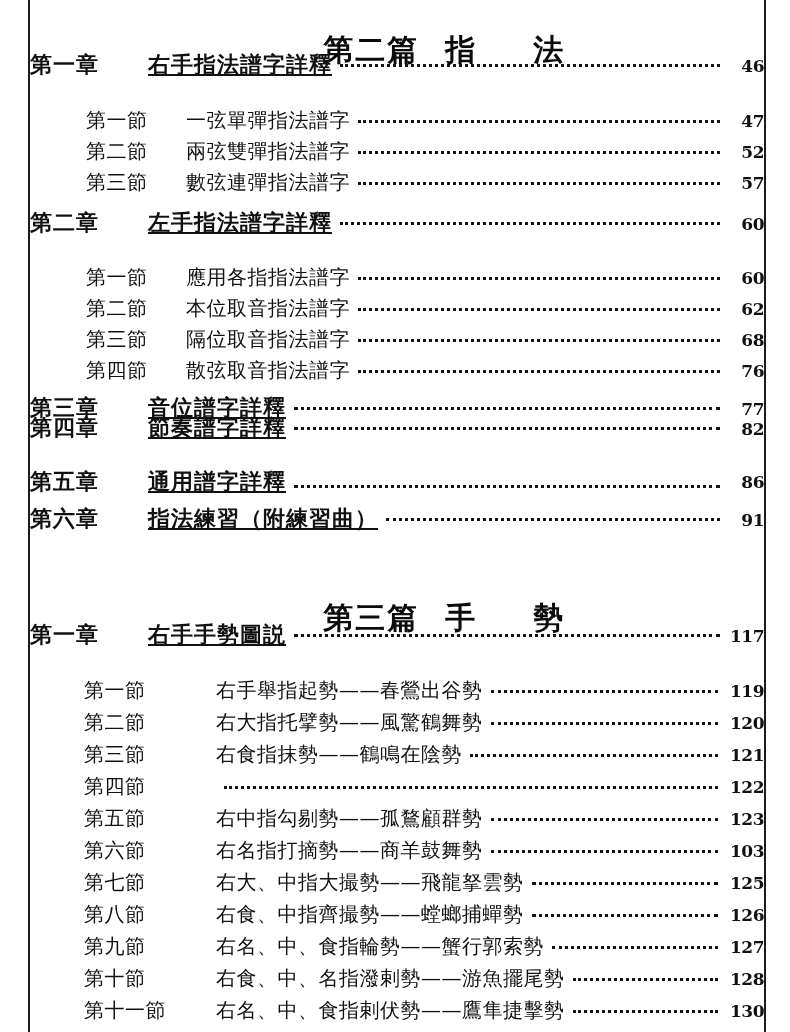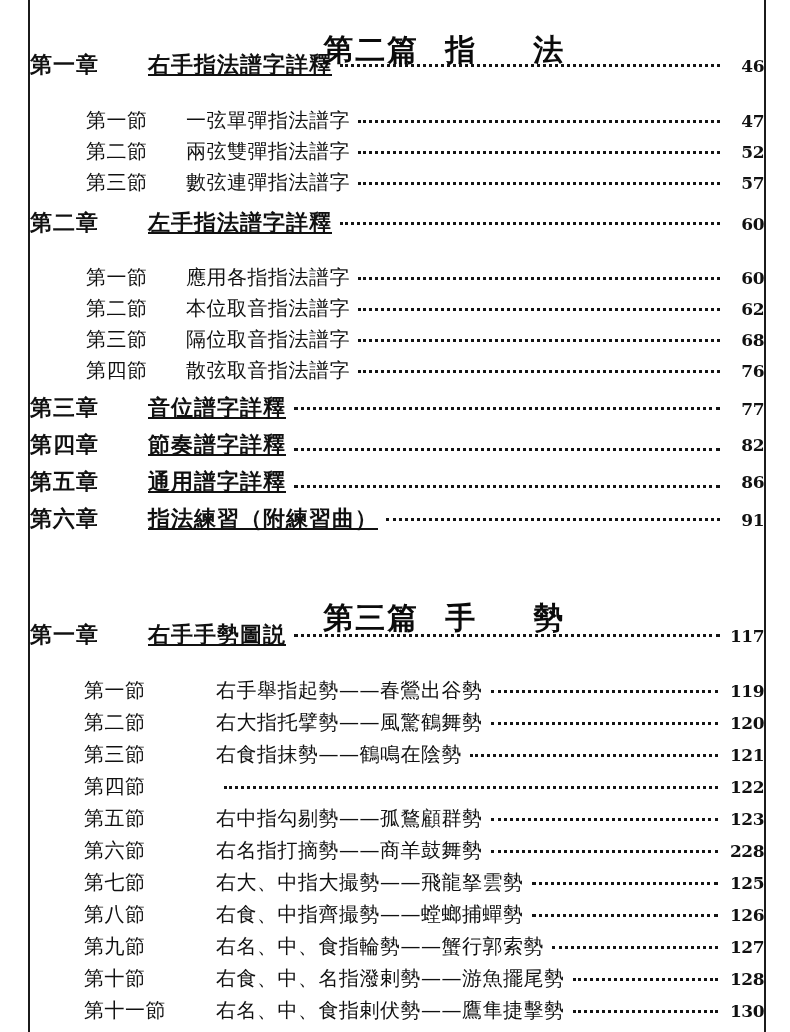--- a/index.html
+++ b/index.html
@@ -216,21 +216,21 @@
       <span class="page-col">76</span>
     </div>
 
     <div class="entry chapter" style="top:393px;">
       <span class="num-col">第三章</span>
       <span class="title-col">音位譜字詳釋</span>
       <span class="leader"></span>
       <span class="page-col">77</span>
     </div>
 
-    <div class="entry chapter" style="top:430px;align-items:center;">
+    <div class="entry chapter" style="top:413px;">
       <span class="num-col">第四章</span>
       <span class="title-col">節奏譜字詳釋</span>
       <span class="leader"></span>
       <span class="page-col">82</span>
     </div>
 
     <div class="entry chapter" style="top:467px;align-items:center;">
       <span class="num-col">第五章</span>
       <span class="title-col">通用譜字詳釋</span>
       <span class="leader"></span>
@@ -286,21 +286,21 @@
       <span class="num-col">第五節</span>
       <span class="title-col">右中指勾剔勢——孤鶩顧群勢</span>
       <span class="leader"></span>
       <span class="page-col">123</span>
     </div>
 
     <div class="entry section wide" style="top:819px;">
       <span class="num-col">第六節</span>
       <span class="title-col">右名指打摘勢——商羊鼓舞勢</span>
       <span class="leader"></span>
-      <span class="page-col">228</span>
+      <span class="page-col">103</span>
     </div>
 
     <div class="entry section wide" style="top:851px;">
       <span class="num-col">第七節</span>
       <span class="title-col">右大、中指大撮勢——飛龍拏雲勢</span>
       <span class="leader"></span>
       <span class="page-col">125</span>
     </div>
 
     <div class="entry section wide" style="top:883px;">

